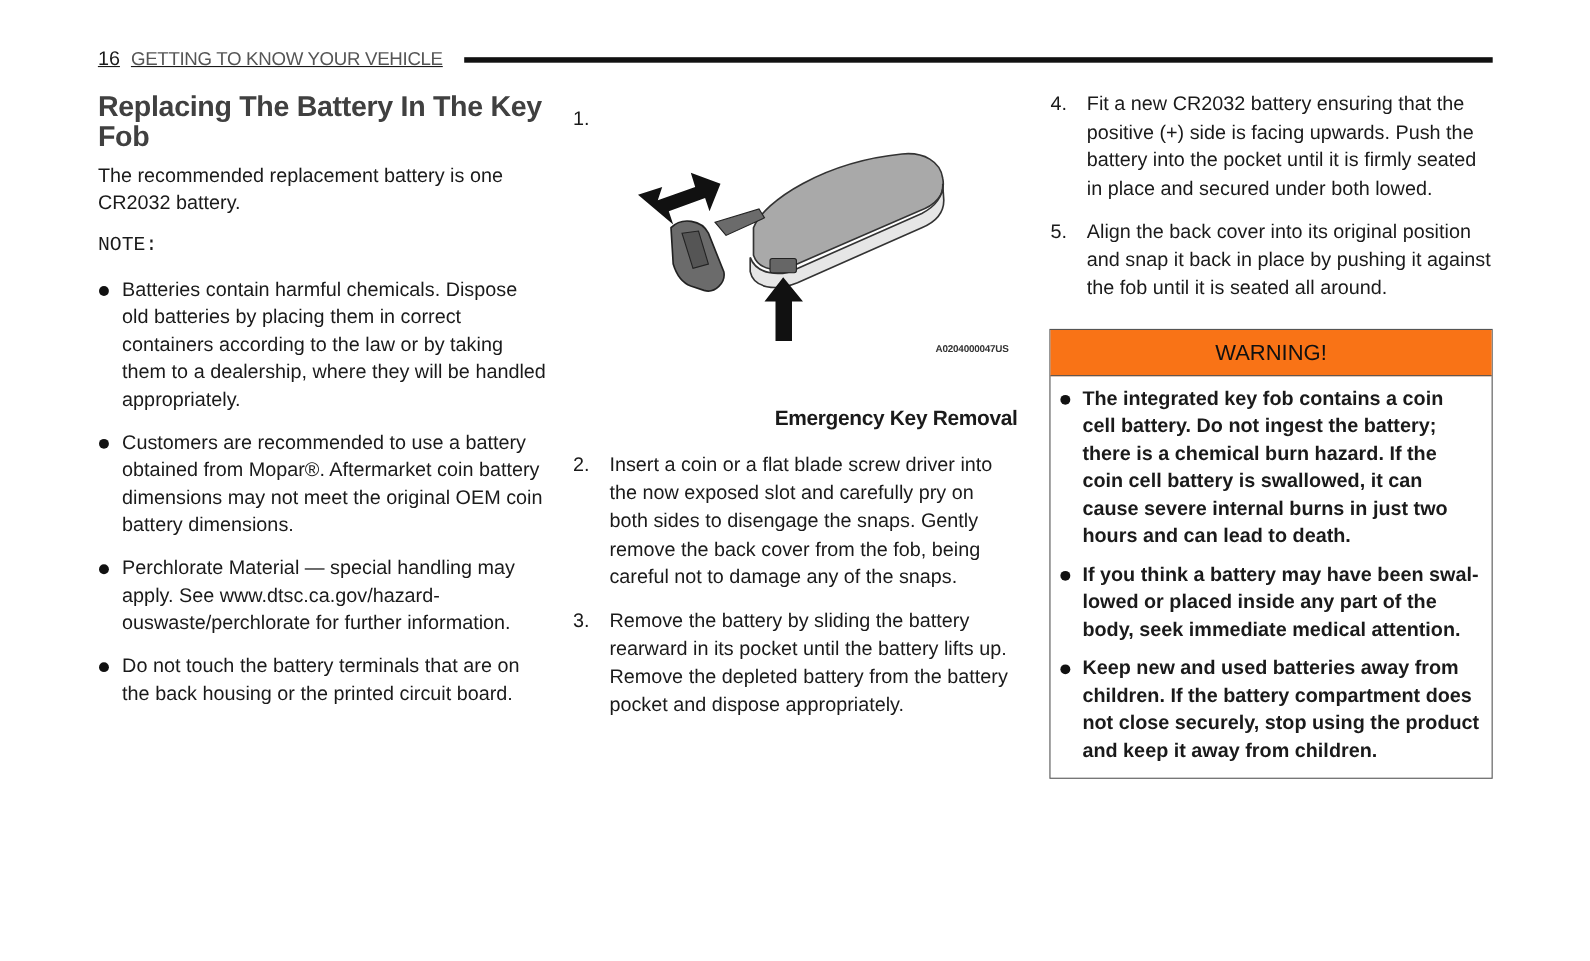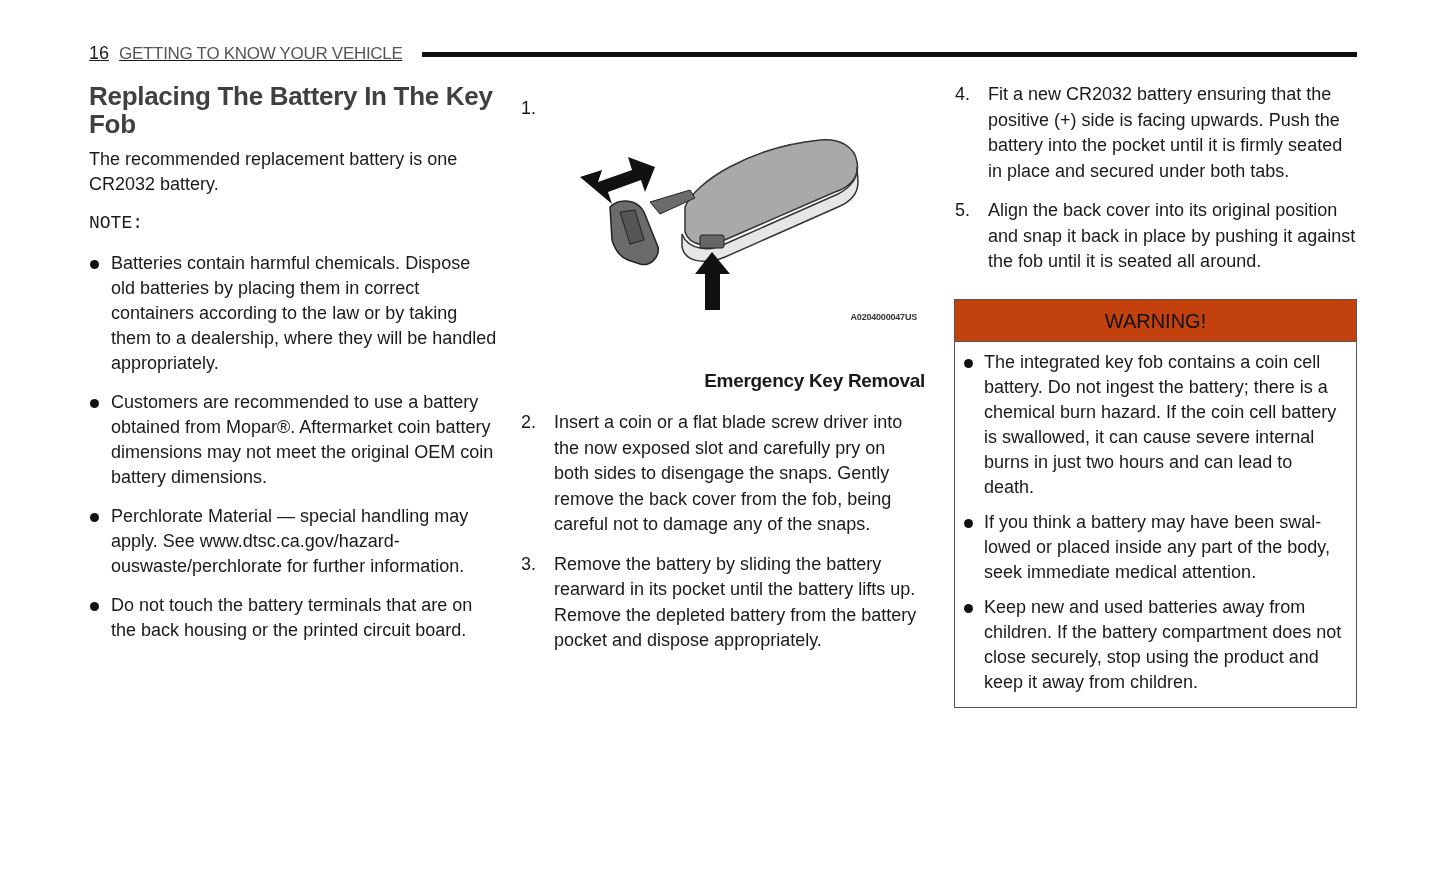--- a/index.html
+++ b/index.html
@@ -25,23 +25,23 @@
 
   ol.steps { list-style: none; margin: 0; padding: 0; }
   ol.steps li { position: relative; padding-left: 34px; font-size: 18px; line-height: 25.5px; margin-bottom: 14px; }
   ol.steps li .num { position: absolute; left: 1px; top: 0; }
 
   .figure { position: relative; width: 405px; height: 240px; margin: 40px 0 8px 0; }
   .fig-code { position: absolute; right: 8px; top: 190px; font-size: 9px; font-weight: bold; color: #333; letter-spacing: -0.2px; }
   .fig-caption { text-align: right; font-size: 19px; font-weight: bold; margin: 0 0 18px 0; letter-spacing: -0.3px; }
 
   .warning { border: 1px solid #555; margin-top: 24px; width: 401px; }
-  .warning-head { background: #c2410c; border-bottom: 1px solid #555; text-align: center; font-size: 20px; height: 41px; line-height: 43px; color: #111; }
+  .warning-head { background: #f97316; border-bottom: 1px solid #555; text-align: center; font-size: 20px; height: 41px; line-height: 43px; color: #111; }
   .warning-body { padding: 8px 10px 2px 8px; }
-  .warning-body ul.bullets li { margin-bottom: 10px; padding-left: 21px; }
+  .warning-body ul.bullets li { margin-bottom: 10px; padding-left: 21px; font-weight: bold; }
 </style>
 </head>
 <body>
 
 <div class="header">
   <span class="page-num">16</span>
   <span class="section-name">GETTING TO KNOW YOUR VEHICLE</span>
 </div>
 <div class="header-rule"></div>
 
@@ -88,21 +88,21 @@
   <div class="fig-caption">Emergency Key Removal</div>
 
   <ol class="steps">
     <li><span class="num">2.</span><span>Insert a coin or a flat blade screw driver into the now exposed slot and carefully pry on both sides to disengage the snaps. Gently remove the back cover from the fob, being careful not to damage any of the snaps.</span></li>
     <li><span class="num">3.</span><span>Remove the battery by sliding the battery rearward in its pocket until the battery lifts up. Remove the depleted battery from the battery pocket and dispose appropriately.</span></li>
   </ol>
 </div>
 
 <div class="col col3">
   <ol class="steps">
-    <li><span class="num">4.</span><span>Fit a new CR2032 battery ensuring that the positive (+) side is facing upwards. Push the battery into the pocket until it is firmly seated in place and secured under both tabs.</span></li>
+    <li><span class="num">4.</span><span>Fit a new CR2032 battery ensuring that the positive (+) side is facing upwards. Push the battery into the pocket until it is firmly seated in place and secured under both lowed.</span></li>
     <li><span class="num">5.</span><span>Align the back cover into its original position and snap it back in place by pushing it against the fob until it is seated all around.</span></li>
   </ol>
 
   <div class="warning">
     <div class="warning-head">WARNING!</div>
     <div class="warning-body">
       <ul class="bullets">
         <li><span class="dot"></span><span>The integrated key fob contains a coin cell battery. Do not ingest the battery; there is a chemical burn hazard. If the coin cell battery is swallowed, it can cause severe internal burns in just two hours and can lead to death.</span></li>
         <li><span class="dot"></span><span>If you think a battery may have been swal­lowed or placed inside any part of the body, seek immediate medical attention.</span></li>
         <li><span class="dot"></span><span>Keep new and used batteries away from children. If the battery compartment does not close securely, stop using the product and keep it away from children.</span></li>

